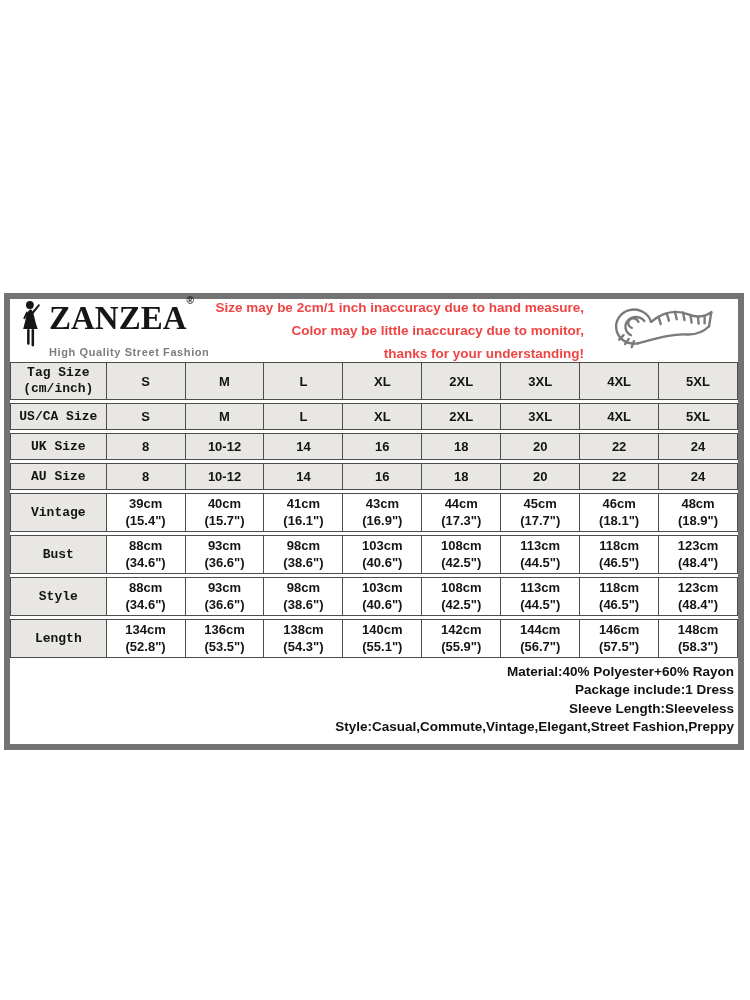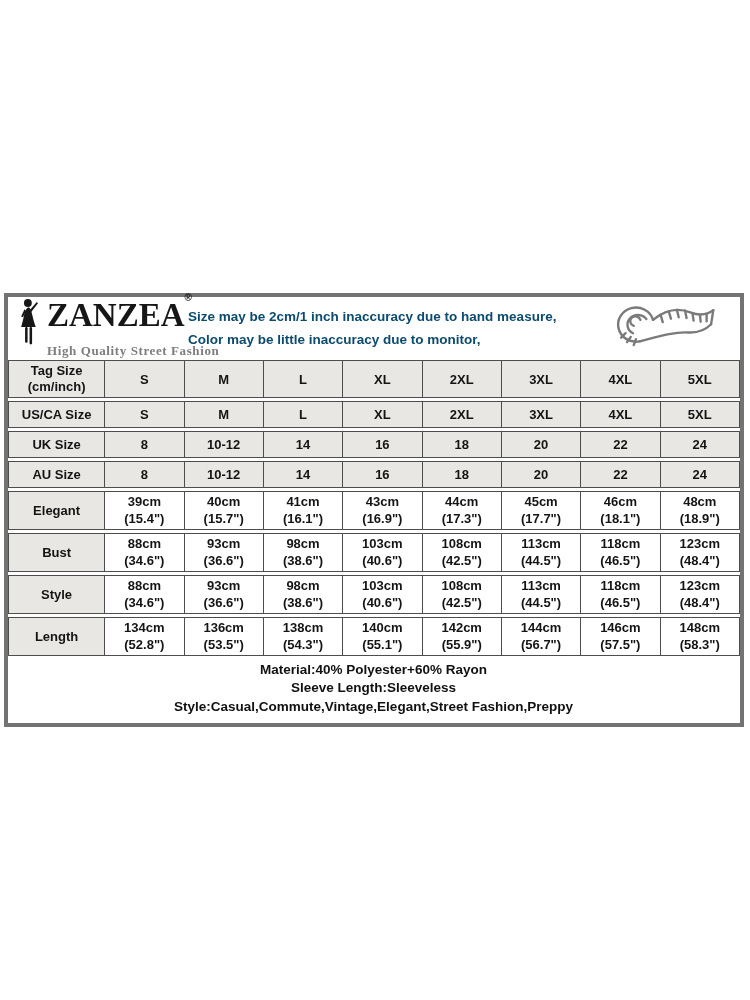--- a/index.html
+++ b/index.html
@@ -8,21 +8,21 @@
     background:#ffffff;
     position:relative;
     font-family:"Liberation Sans", sans-serif;
     color:#141414;
     -webkit-font-smoothing:antialiased;
   }
   .sheet{
     position:absolute;
     left:4px; top:293px;
     width:740px;
-    border:4px solid #737373;
+    border:6px solid #737373;
     background:#ffffff;
     box-sizing:border-box;
   }
   
   .sheet-header{
     display:flex;
     align-items:center;
     height:62px;
     padding:1px 2px;
     box-sizing:border-box;
@@ -47,35 +47,34 @@
     white-space:nowrap;
   }
   .brand-reg{
     font-size:10px;
     vertical-align:super;
     position:relative;
     top:-12px;
     font-family:"Liberation Sans", sans-serif;
   }
   .brand-tagline{
-    font-size:13px;
+    font-size:11px;
     font-weight:700;
     color:#7d7d7d;
     letter-spacing:0.6px;
     margin-top:12px;
     white-space:nowrap;
-    font-family:Liberation Serif, serif;
   }
   .notice{
     flex:1;
-    text-align:left;
+    text-align:right;
     font-weight:700;
     font-size:13.5px;
     line-height:23px;
-    color:#0c4a6e;
+    color:#ef4444;
   }
   .tape-wrap{
     width:152px;
     display:flex;
     justify-content:center;
     align-items:center;
   }
   
   table.size-table{
     width:100%;
@@ -90,41 +89,42 @@
     text-align:center;
     font-weight:700;
     font-size:13px;
     padding:2px 0;
     background:#ffffff;
     overflow:hidden;
   }
   table.size-table td:first-child{
     border-left:1.5px solid #4d4d4d;
     width:13%;
+    font-family:Liberation Mono, monospace;
   }
   table.size-table tr.shaded td{background:#e8e7e4;}
   table.size-table tr.plain td.label-cell{background:#e8e7e4;}
   td.label-cell{
     white-space:pre-line;
     line-height:16px;
   }
   tr.size-row td{height:21px;}
   tr.tall td{height:30px;}
   tr.plain td div{line-height:16.5px;}
   
   .details{
     padding:3px 4px 7px 3px;
     margin-top:-1px;
   }
   .details .detail-line{
     font-weight:700;
     font-size:13.5px;
     line-height:18.4px;
     color:#111;
-    text-align:center;
+    text-align:right;
   }
 </style>
 </head>
 <body>
 
 <div class="sheet">
 
   <div class="sheet-header">
     <div class="logo-wrap">
       <span class="logo-figure">
@@ -141,20 +141,21 @@
       </span>
       <span class="logo-text-col">
         <span class="brand-name"><span>ZANZEA</span><span class="brand-reg">®</span></span>
         <span class="brand-tagline">High Quality Street Fashion</span>
       </span>
     </div>
 
     <div class="notice">
       <div>Size may be 2cm/1 inch inaccuracy due to hand measure,</div>
       <div>Color may be little inaccuracy due to monitor,</div>
+      <div>thanks for your understanding!</div>
     </div>
 
     <div class="tape-wrap">
       <svg width="140" height="58" viewBox="0 0 150 78">
         <g fill="none" stroke="#7a7a7a" stroke-width="3.2" stroke-linecap="round" stroke-linejoin="round">
 
           <path d="M63 28 A 24 23 0 1 0 45 57"></path>
           <path d="M54 27 A 14 13 0 1 0 36 46"></path>
           <path d="M46 28 A 7 6.5 0 1 0 37 36"></path>
 
@@ -219,21 +220,21 @@
           <td>8</td>
           <td>10-12</td>
           <td>14</td>
           <td>16</td>
           <td>18</td>
           <td>20</td>
           <td>22</td>
           <td>24</td>
         </tr>
         <tr class="plain">
-          <td class="label-cell">Elegant</td>
+          <td class="label-cell">Vintage</td>
           <td>
             <div>39cm</div>
             <div>(15.4")</div>
           </td>
           <td>
             <div>40cm</div>
             <div>(15.7")</div>
           </td>
           <td>
             <div>41cm</div>
@@ -363,17 +364,18 @@
           <td>
             <div>148cm</div>
             <div>(58.3")</div>
           </td>
         </tr>
       </tbody>
   </table>
 
   <div class="details">
     <div class="detail-line">Material:40% Polyester+60% Rayon</div>
+    <div class="detail-line">Package include:1 Dress</div>
     <div class="detail-line">Sleeve Length:Sleeveless</div>
     <div class="detail-line">Style:Casual,Commute,Vintage,Elegant,Street Fashion,Preppy</div>
   </div>
 
 </div>
 
 </body></html>

